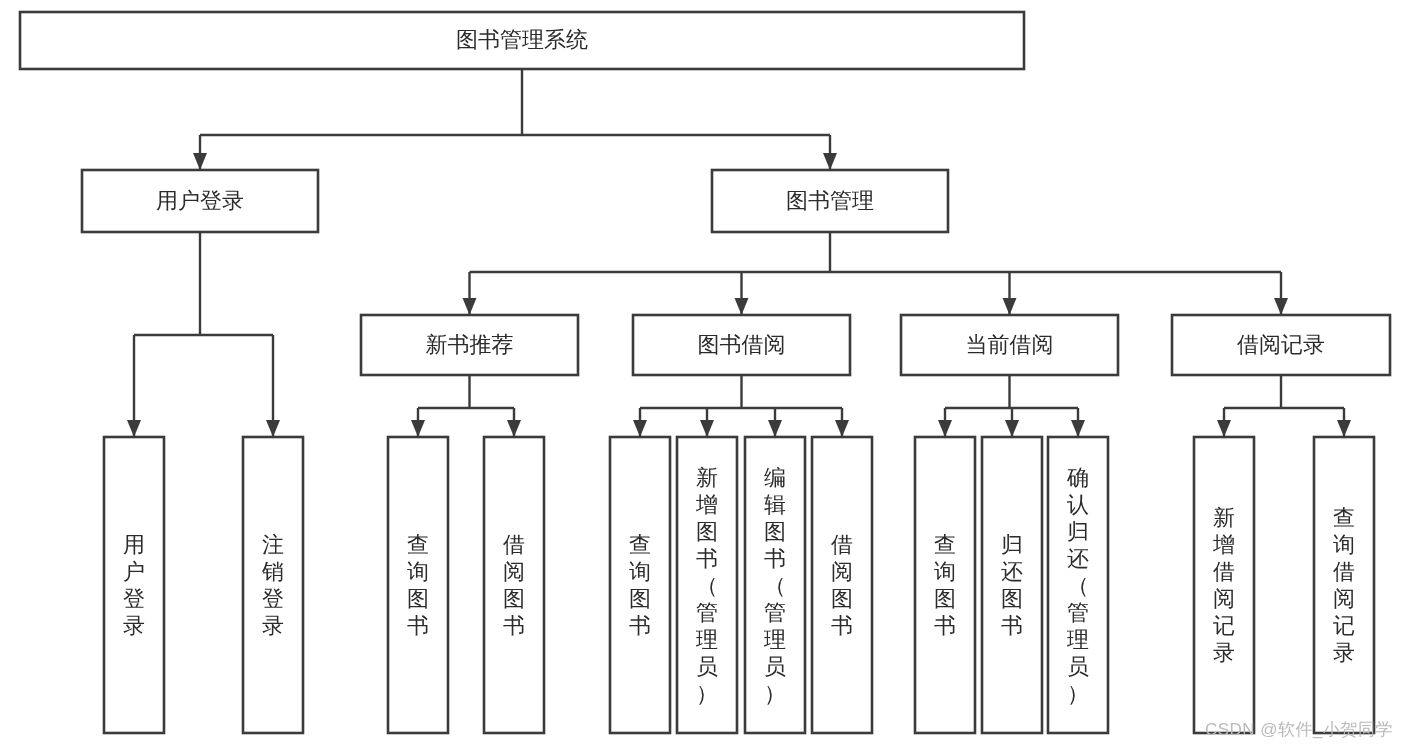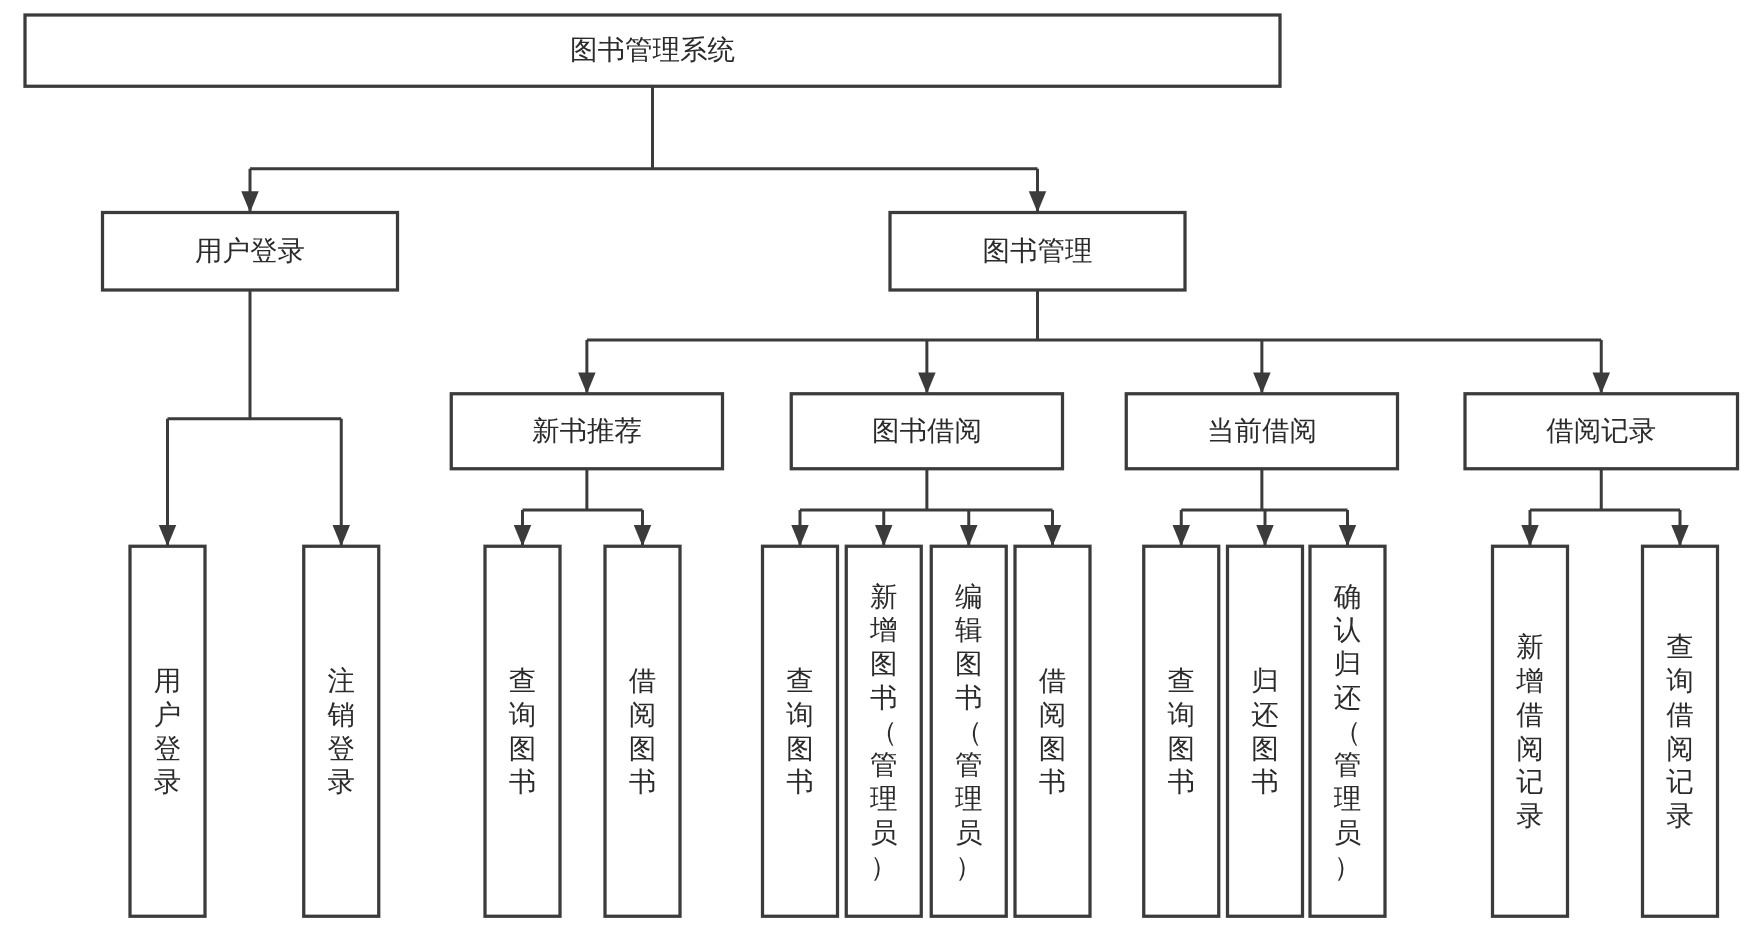--- a/index.html
+++ b/index.html
@@ -201,13 +201,14 @@
         <g>
           <rect x="1194" y="437" width="60" height="296" class="node-box"></rect>
           <text x="1224" class="node-label-v"><tspan x="1224" y="525.06">新</tspan><tspan x="1224" y="552.06">增</tspan><tspan x="1224" y="579.06">借</tspan><tspan x="1224" y="606.06">阅</tspan><tspan x="1224" y="633.06">记</tspan><tspan x="1224" y="660.06">录</tspan></text>
         </g>
         <g>
           <rect x="1314" y="437" width="60" height="296" class="node-box"></rect>
           <text x="1344" class="node-label-v"><tspan x="1344" y="525.06">查</tspan><tspan x="1344" y="552.06">询</tspan><tspan x="1344" y="579.06">借</tspan><tspan x="1344" y="606.06">阅</tspan><tspan x="1344" y="633.06">记</tspan><tspan x="1344" y="660.06">录</tspan></text>
         </g>
       </g>
   </svg>
+  <div class="watermark">CSDN @软件_小贺同学</div>
 </div>
 
 </body></html>

